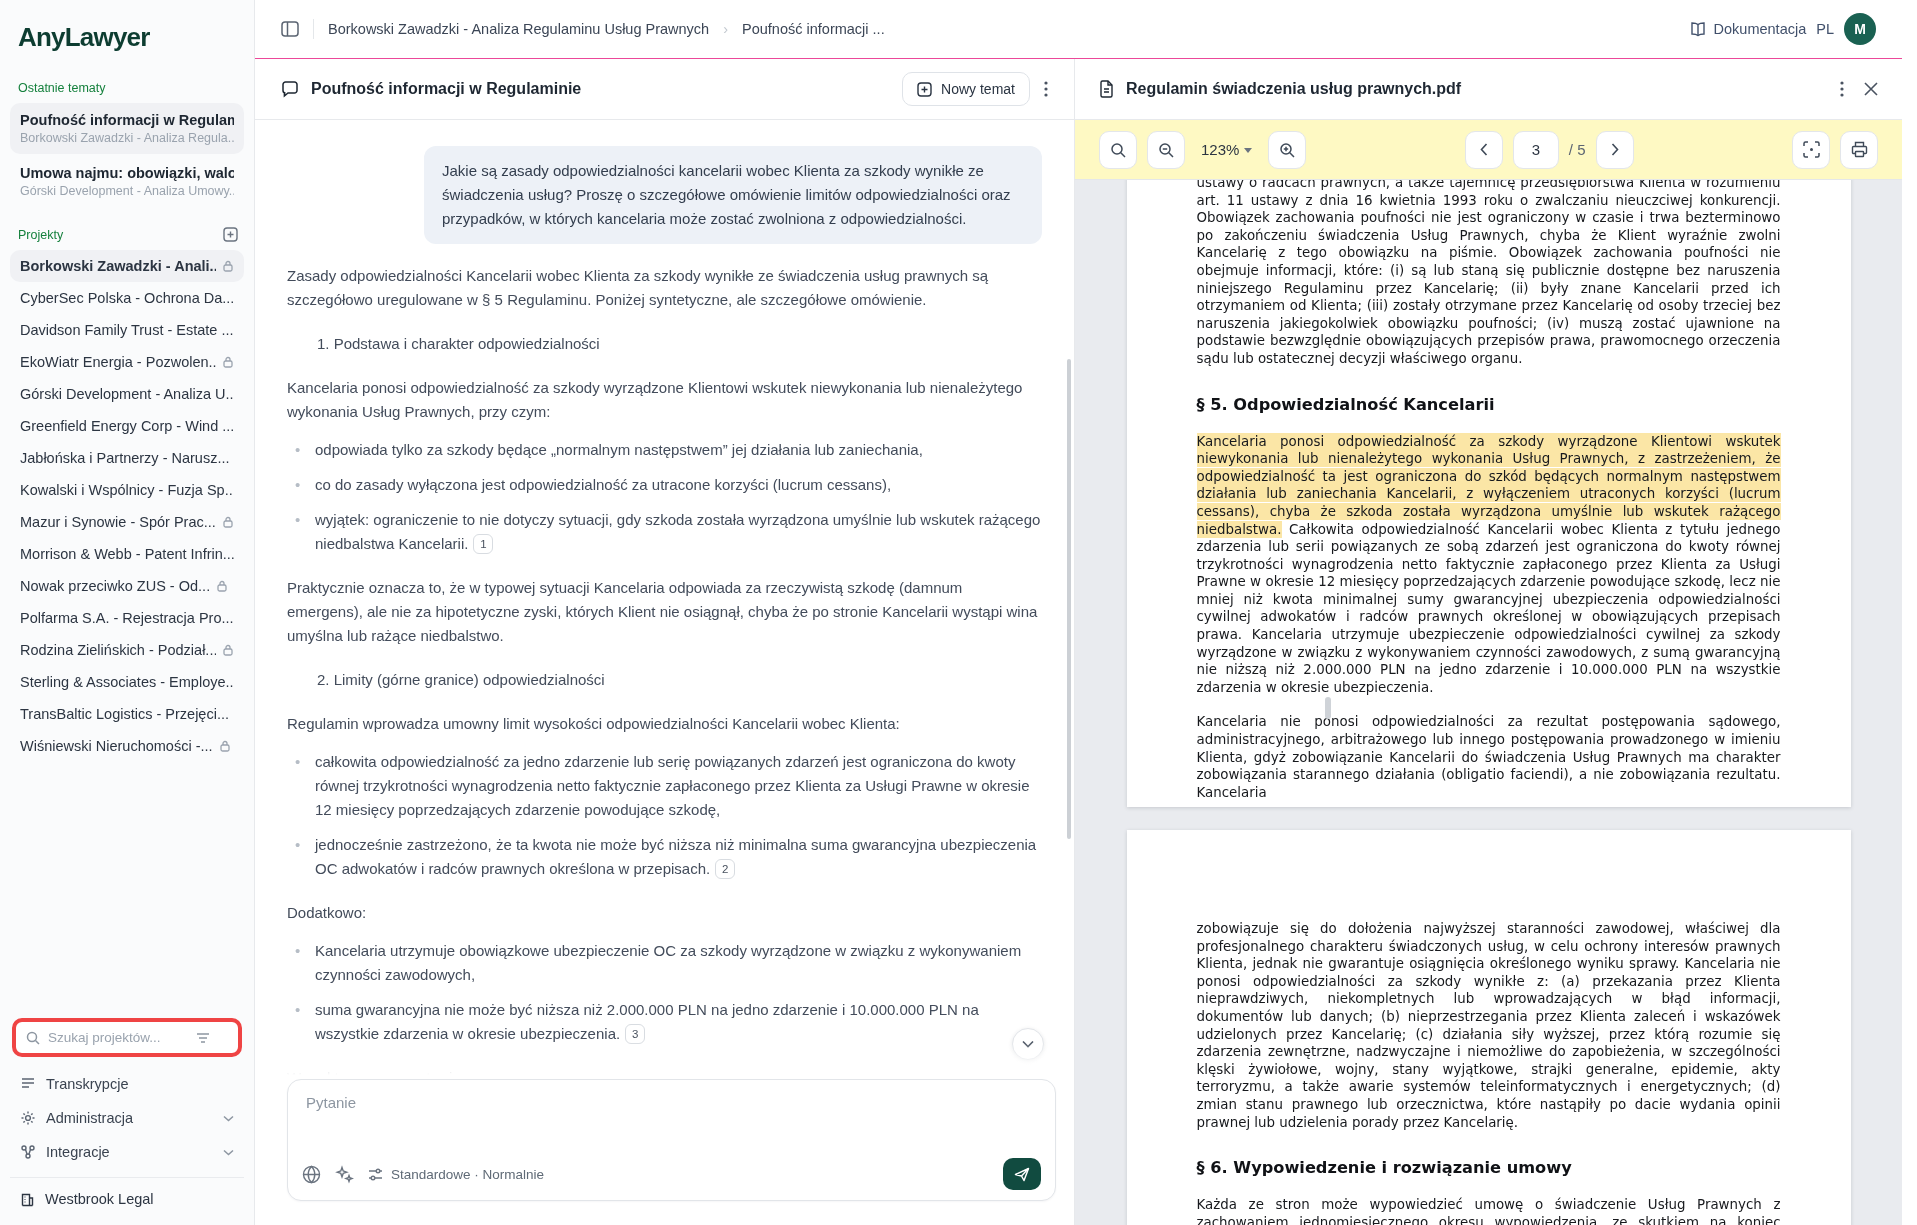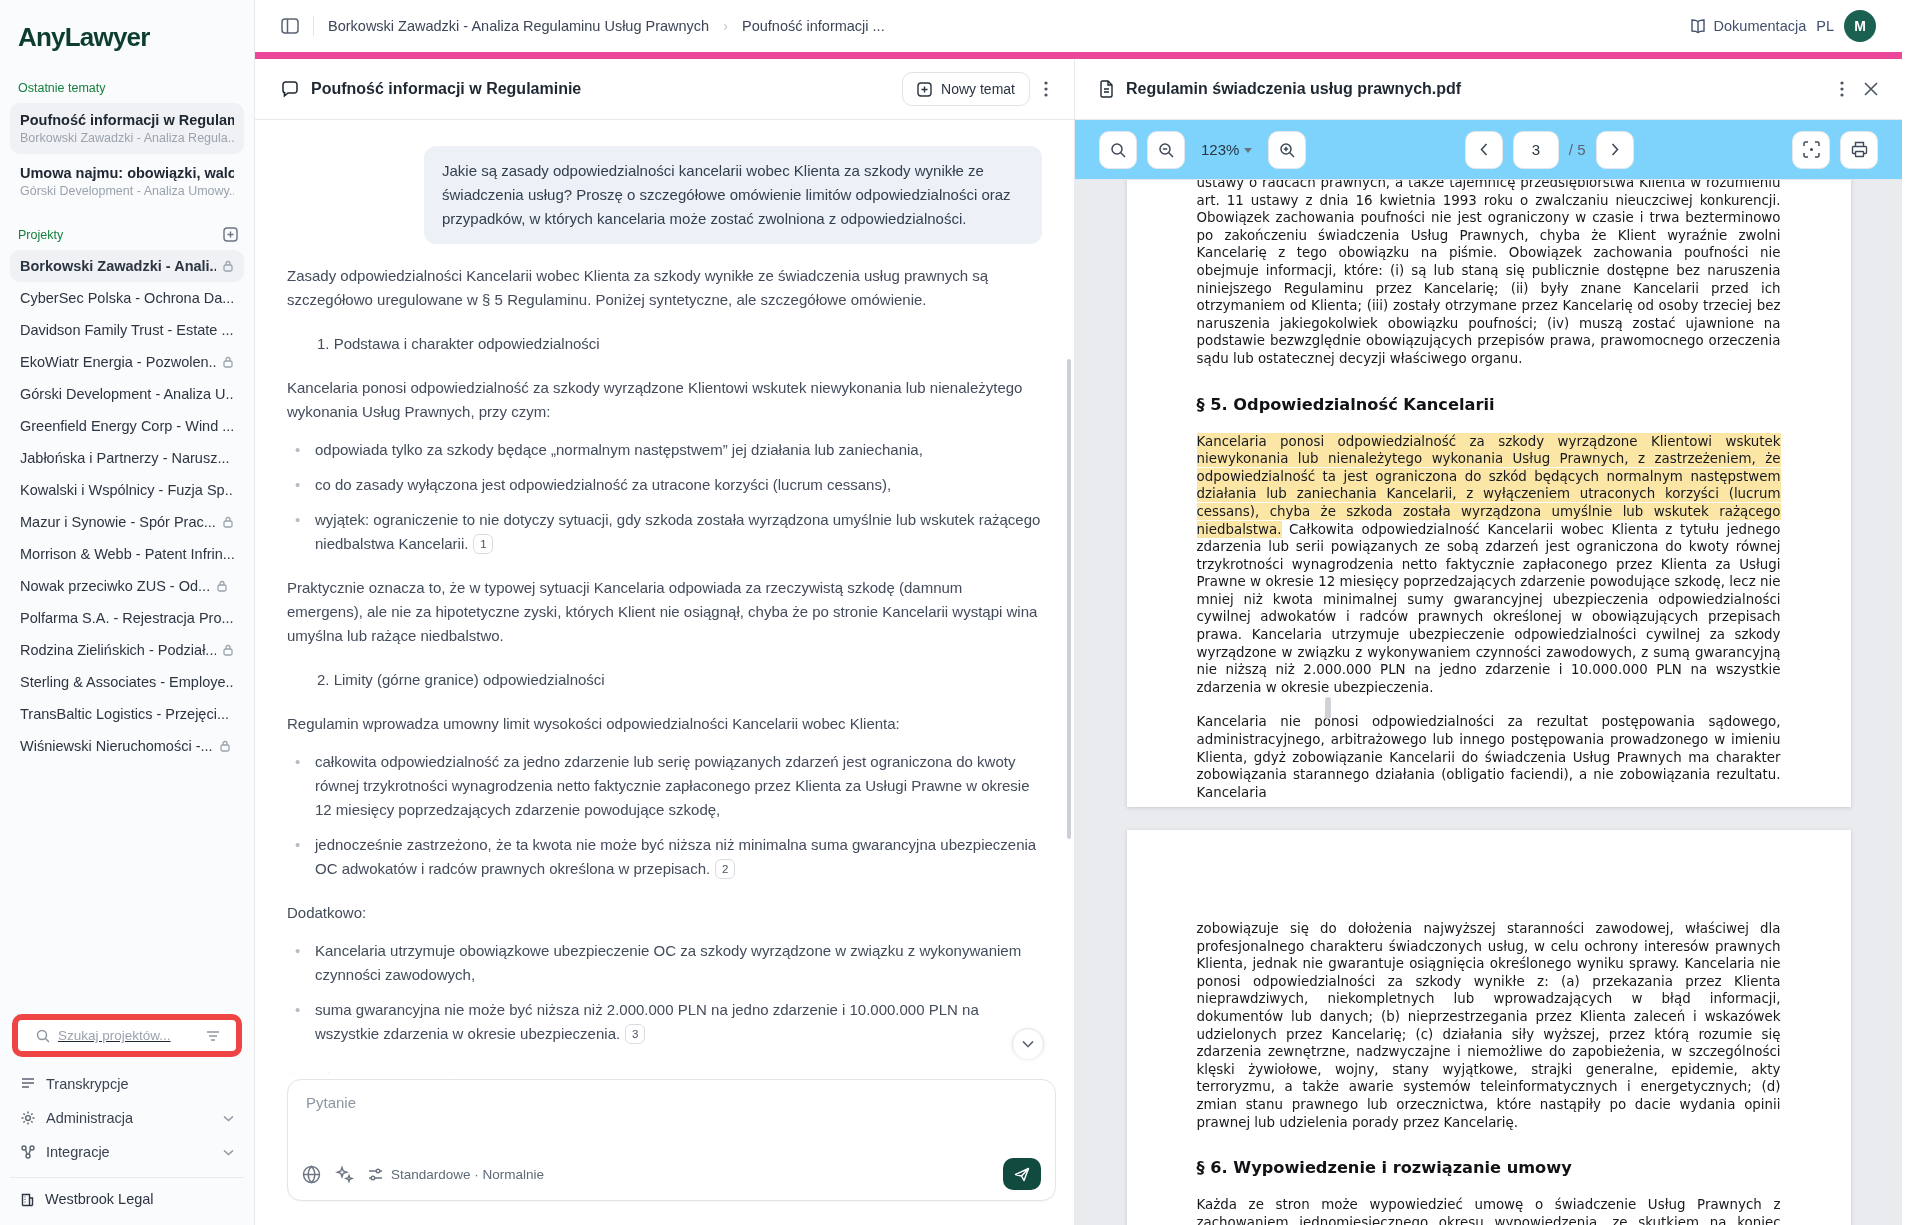--- a/index.html
+++ b/index.html
@@ -18,34 +18,34 @@
   .topic-item.selected { background:#f0f1f4; }
   .topic-title { font-size:14.5px; font-weight:600; color:#1e2732; white-space:nowrap; overflow:hidden; }
   .topic-sub { font-size:12.5px; color:#9aa3ae; white-space:nowrap; overflow:hidden; margin-top:3px; }
   .proj-item { display:flex; align-items:center; gap:6px; padding:8px 10px; border-radius:10px;
     font-size:14.5px; color:#2c3542; white-space:nowrap; cursor:pointer; }
   .proj-item.selected { background:#f0f1f4; font-weight:600; }
   .proj-item .lbl { overflow:hidden; text-overflow:clip; flex:0 1 auto; }
   .icon { display:inline-flex; align-items:center; justify-content:center; flex:none; }
   .icon svg { display:block; }
   .side-footer { padding:8px 0 14px 0; }
-  .search-box { display:flex; align-items:center; gap:8px; background:#fff; border:6px solid #ef4444;
-    border-radius:10px; padding:8px 18px; margin:0 2px 10px 2px;text-decoration:underline; }
+  .search-box { display:flex; align-items:center; gap:8px; background:#fff; border:4px solid #ef4444;
+    border-radius:10px; padding:8px 10px; margin:0 2px 10px 2px; }
   .search-box input { border:none; outline:none; font-size:13.5px; color:#4a5361; width:140px;
     font-family:inherit; background:transparent; }
   .search-box input::placeholder { color:#9aa3ae; }
   .foot-item { display:flex; align-items:center; gap:10px; padding:9px 10px; font-size:14.5px;
     color:#3a4350; border-radius:10px; cursor:pointer; }
   .foot-item .grow { flex:1; }
   .workspace { display:flex; align-items:center; gap:10px; padding:13px 10px 4px 10px;
     border-top:1px solid #e9ebee; margin-top:8px; font-size:14.5px; color:#2c3542; }
 
   
   .main { flex:1; display:flex; flex-direction:column; height:100%; }
-  .topbar { height:59px; border-bottom:7px solid #ec4899; display:flex; align-items:center;
+  .topbar { height:59px; border-bottom:1px solid #ec4899; display:flex; align-items:center;
     padding:0 26px; background:#fff; }
   .crumbs { display:flex; align-items:center; gap:14px; font-size:14.5px; color:#3c4656; }
   .crumb-sep { color:#c2c8cf; }
   .vline { width:1px; height:20px; background:#e4e7ea; }
   .topbar-right { margin-left:auto; display:flex; align-items:center; gap:10px; font-size:14.5px; color:#41506b; }
   .doc-link { display:flex; align-items:center; gap:8px; cursor:pointer; }
   .avatar { width:32px; height:32px; border-radius:50%; background:#1a6152; color:#fff; display:flex;
     align-items:center; justify-content:center; font-size:14px; font-weight:600; cursor:pointer; }
 
   .panels { flex:1; display:flex; min-height:0; position:relative; }
@@ -92,21 +92,21 @@
     align-items:center; justify-content:center; cursor:pointer; }
   .divider-handle { position:absolute; left:1070px; top:638px; width:6px; height:22px; border-radius:3px;
     background:#cfd3d8; cursor:col-resize; z-index:5; }
 
   
   .pdf { flex:1; display:flex; flex-direction:column; min-width:0; background:#fff; }
   .pdf-header { height:61px; border-bottom:1px solid #e7e9ec; display:flex; align-items:center;
     padding:0 24px; gap:12px; }
   .pdf-title { font-size:16px; font-weight:700; color:#1e2732; }
   .pdf-header-right { margin-left:auto; display:flex; align-items:center; gap:20px; }
-  .pdf-toolbar { height:60px; border-bottom:1px solid #e4e7ea; background:#7dd3fc; display:flex;
+  .pdf-toolbar { height:60px; border-bottom:1px solid #e4e7ea; background:#fef9c3; display:flex;
     align-items:center; padding:0 24px; gap:10px; }
   .tool-btn { width:38px; height:38px; border:1px solid #e3e6ea; background:#fff; border-radius:10px;
     display:flex; align-items:center; justify-content:center; cursor:pointer; color:#3f4a58; }
   .zoom-level { display:flex; align-items:center; gap:5px; font-size:15px; color:#2c3542; padding:0 6px; cursor:pointer; }
   .caret-down { width:0; height:0; border-left:4px solid transparent; border-right:4px solid transparent;
     border-top:5px solid #6b7480; margin-top:2px; }
   .page-nav { display:flex; align-items:center; gap:10px; margin:0 auto; }
   .page-box { width:46px; height:38px; border:1px solid #e3e6ea; border-radius:10px; background:#fff;
     text-align:center; font-size:15px; color:#2c3542; font-family:inherit; }
   .page-total { font-size:15px; color:#5b6472; }

